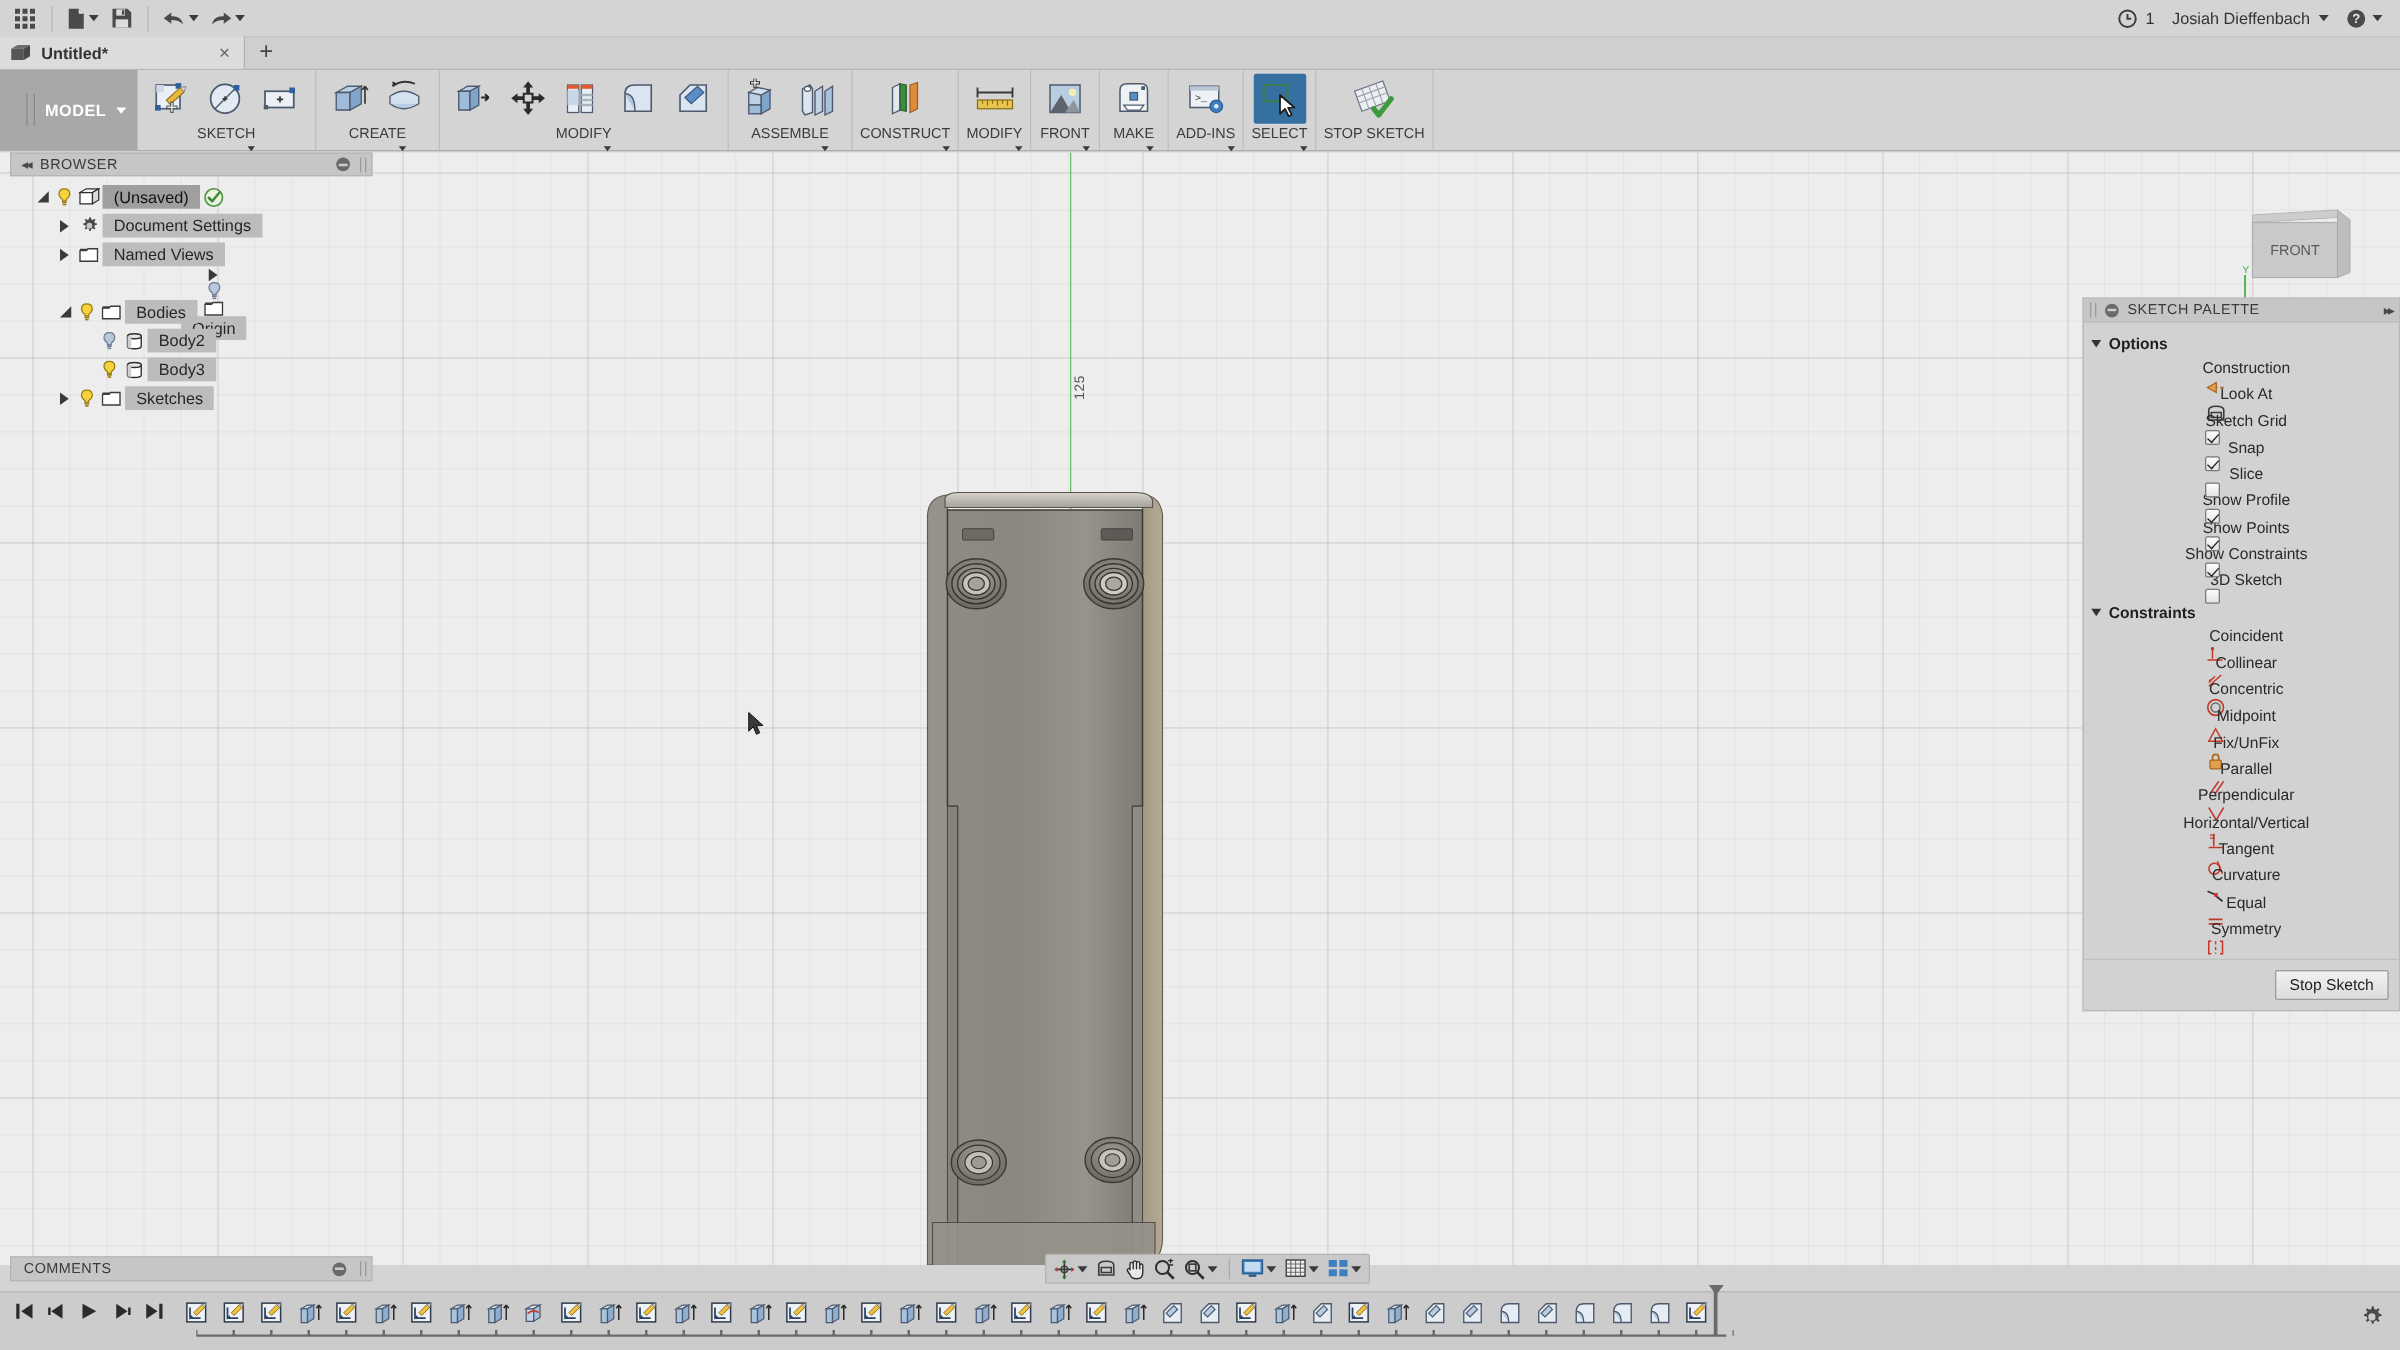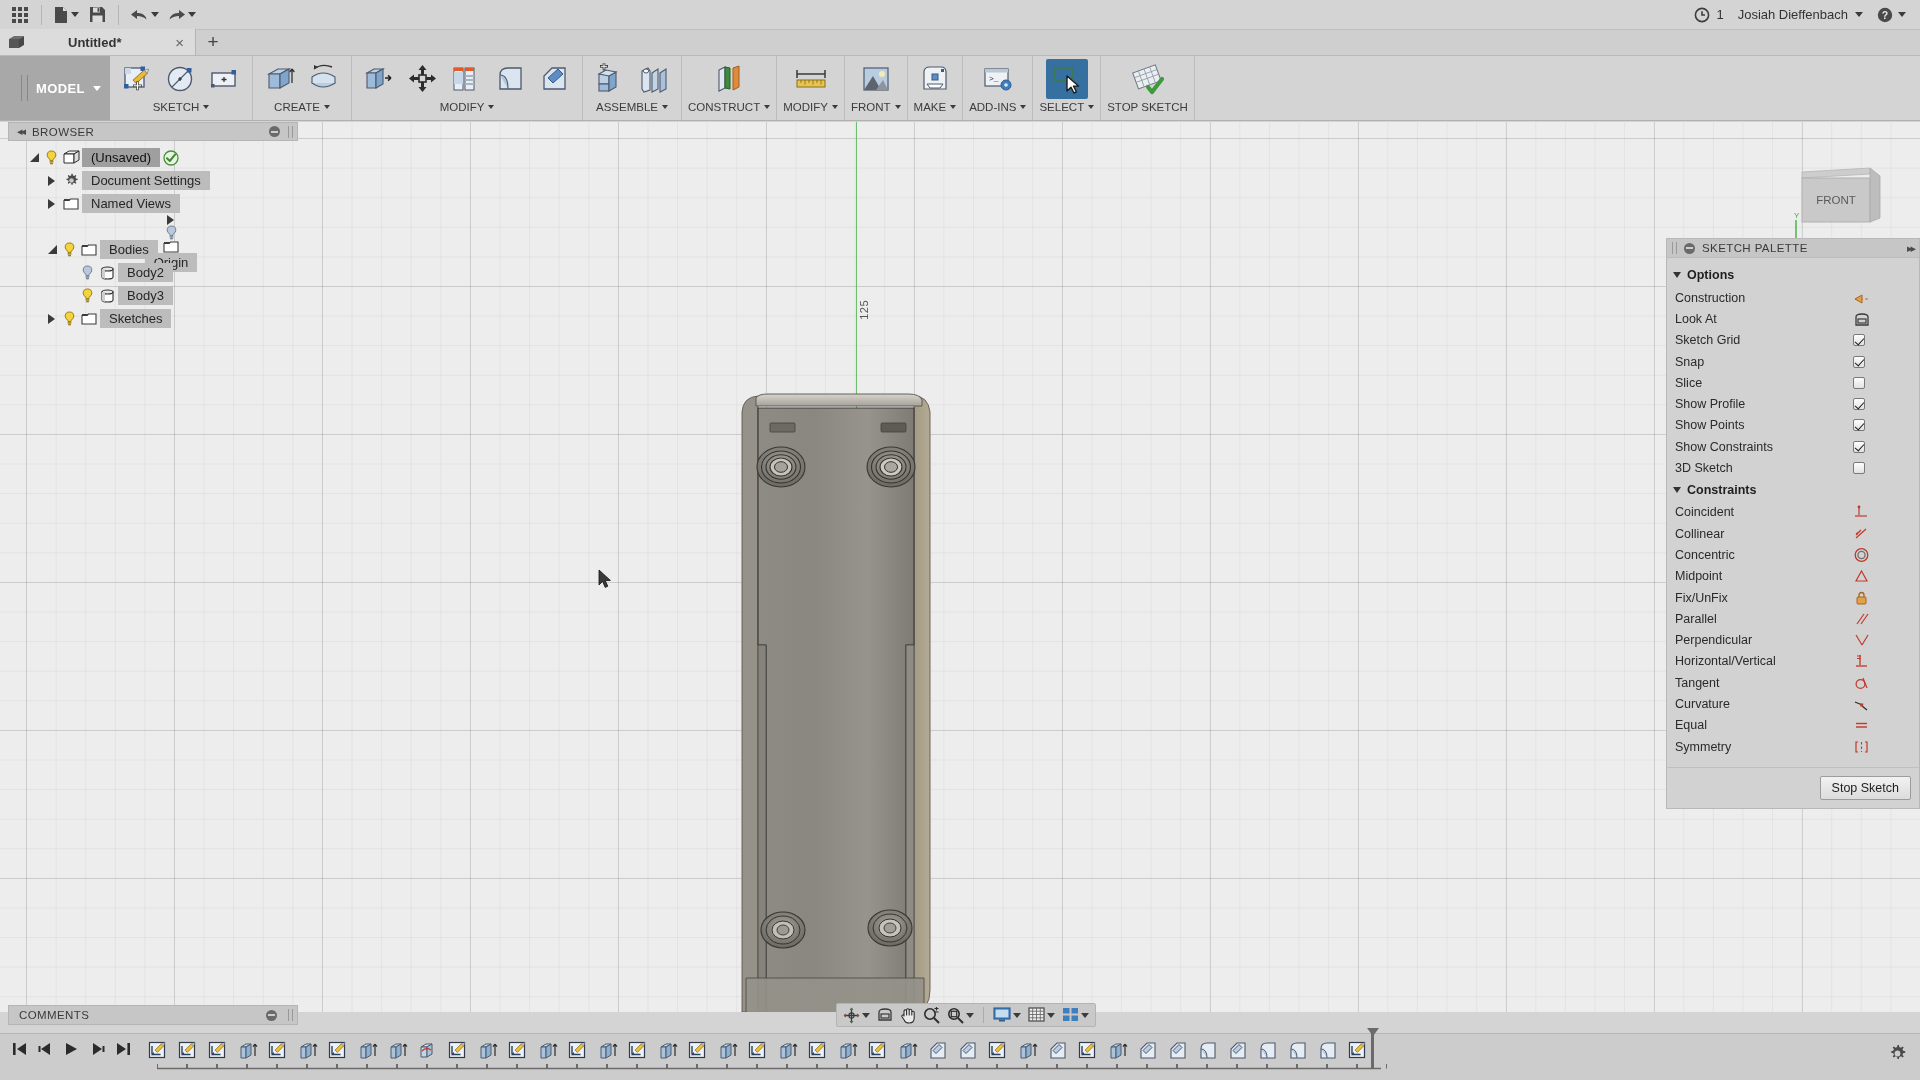--- a/index.html
+++ b/index.html
@@ -45,21 +45,21 @@
   .tab-strip {
     position: absolute; top: 30px; left: 0; width: 1920px; height: 26px;
     background: #cfcfcf; display: flex; align-items: flex-end;
     border-bottom: 1px solid #b9b9b9;
   }
   .doc-tab {
     height: 26px; min-width: 196px; display: flex; align-items: center;
     gap: 8px; padding: 0 8px; background: #dcdcdc;
     border-right: 1px solid #b4b4b4; font-size: 13px; cursor: default;
   }
-  .doc-tab .tab-title { flex: 1; color: #333; font-weight: bold; margin-left: 35px; }
+  .doc-tab .tab-title { flex: 1; color: #333; font-weight: bold; }
   .tab-close { color: #666; font-size: 15px; padding: 0 3px; cursor: default; }
   .tab-plus {
     width: 34px; height: 26px; display: flex; align-items: center;
     justify-content: center; font-size: 19px; color: #444; cursor: default;
   }
 
   
   .ribbon {
     position: absolute; top: 56px; left: 0; width: 1920px; height: 65px;
     background: #d4d4d4; display: flex; align-items: stretch;
@@ -81,21 +81,21 @@
     border-right: 1px solid #bdbdbd; position: relative;
   }
   .rib-icons { display: flex; align-items: center; gap: 2px; height: 40px; }
   .rib-cmd {
     width: 42px; height: 40px; display: flex; align-items: center;
     justify-content: center; cursor: default; border-radius: 2px;
   }
   .rib-cmd.active { background: #3570a0; }
   .rib-title {
     font-size: 11.5px; color: #3c3c3c; margin-top: 2px;
-    display: flex; align-items: center; gap: 4px; white-space: nowrap;
+    display: flex; align-items: flex-end; gap: 4px; white-space: nowrap; flex-direction: column;
   }
   .rib-title .caret-dn { border-top-width: 4px; border-left-width: 3.5px;
                          border-right-width: 3.5px; }
   .stop-sketch-grp .rib-title { font-size: 11.5px; }
 
   
   .browser {
     position: absolute; top: 122px; left: 8px; width: 290px;
     font-size: 13px; user-select: none;
   }
@@ -199,21 +199,21 @@
   .pal-section {
     display: flex; align-items: center; gap: 6px;
     padding: 4px 0 5px 6px; font-weight: bold; font-size: 12.5px; color: #1f1f1f;
   }
   .tri-dn {
     width: 0; height: 0; border-left: 4.5px solid transparent;
     border-right: 4.5px solid transparent; border-top: 6px solid #333;
   }
   .pal-row {
     display: flex; align-items: center; height: 21.3px;
-    padding-left: 8px; cursor: default;
+    padding-left: 8px; cursor: default; flex-direction: column;
   }
   .pal-row .lbl { flex: 1; color: #2a2a2a; font-size: 12.5px; }
   .pal-row .ctl { width: 66px; display: flex; align-items: center;
                   justify-content: flex-start; }
   .cb {
     width: 12px; height: 12px; border: 1px solid #7a7a7a; border-radius: 2px;
     background: linear-gradient(#fdfdfd, #e2e2e2); position: relative;
   }
   .cb.on::after {
     content: ""; position: absolute; left: 3.2px; top: 0.5px;

